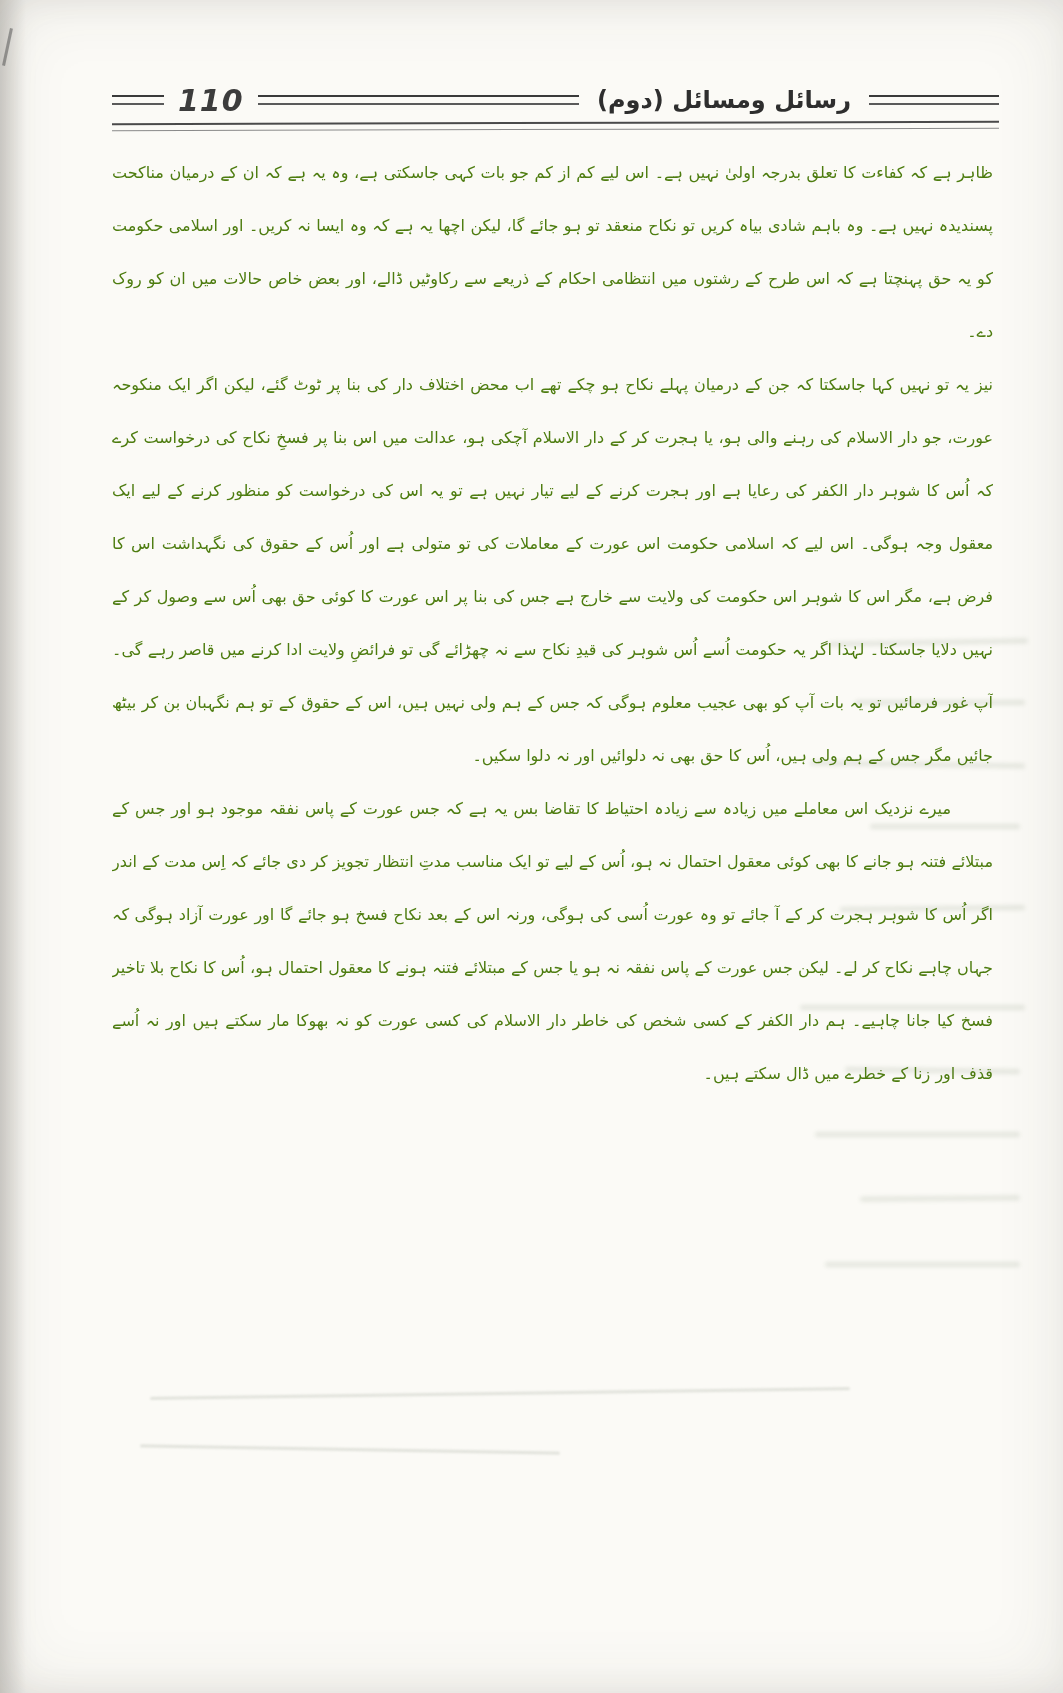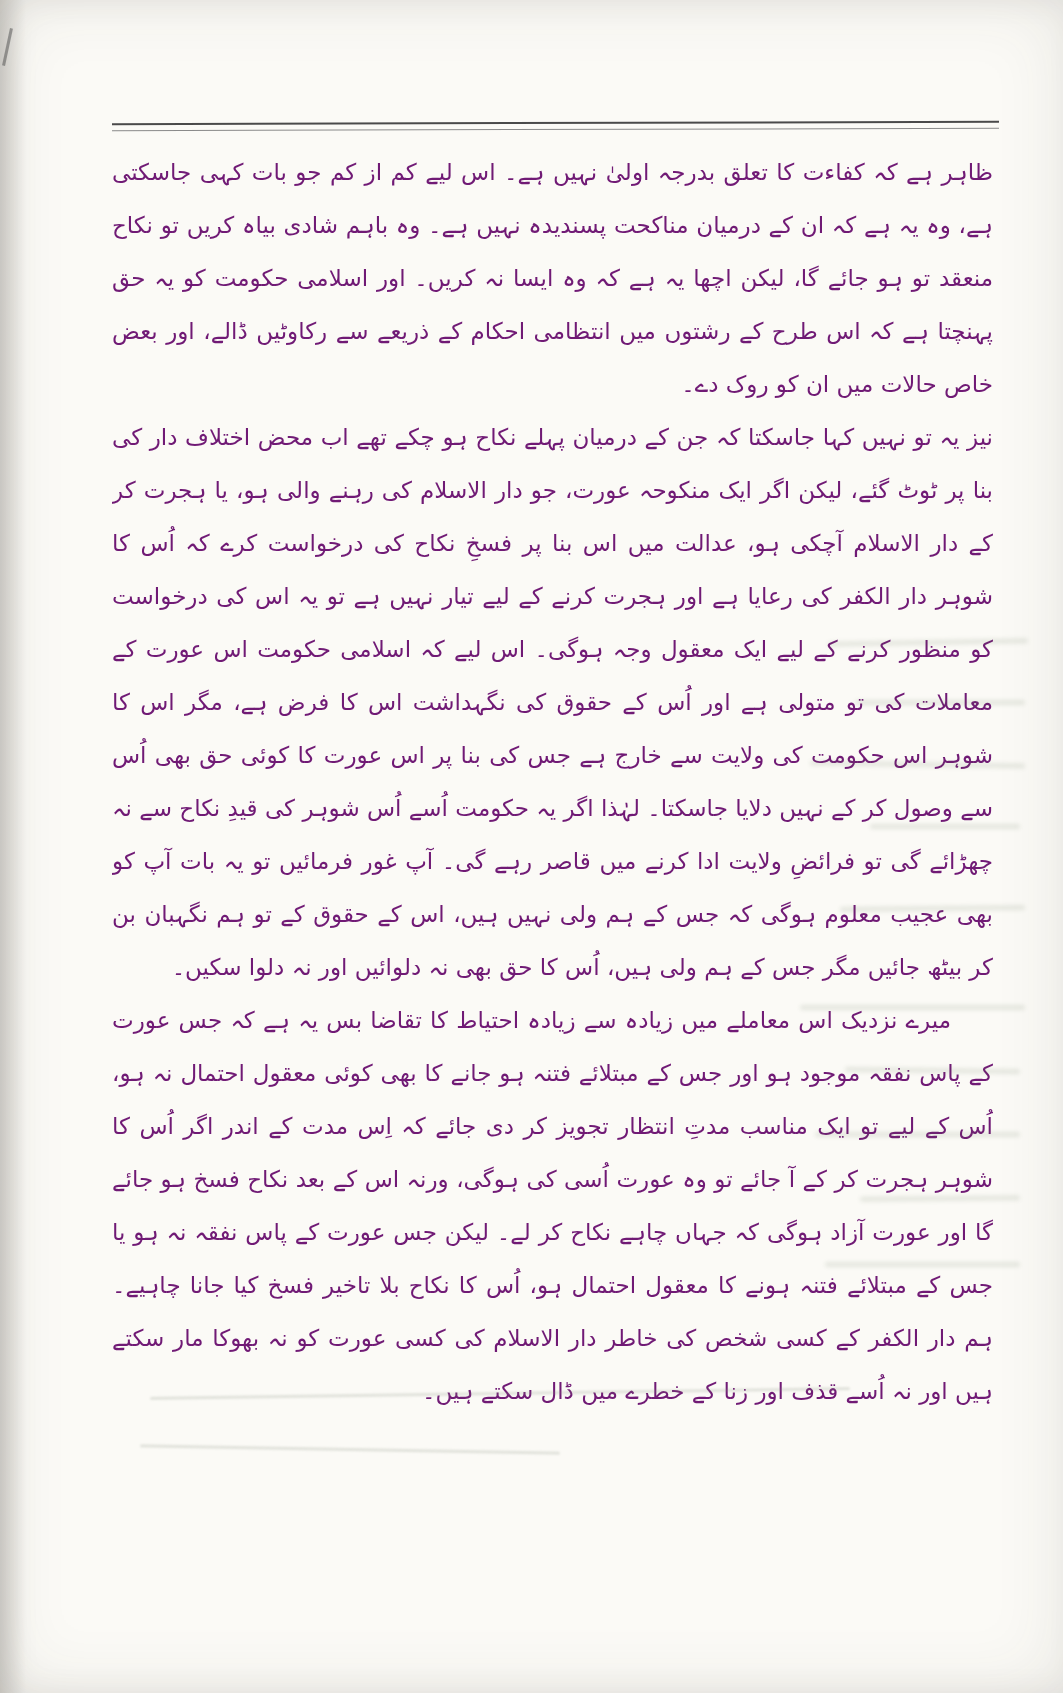--- a/index.html
+++ b/index.html
@@ -36,21 +36,21 @@
   }
   .header-rule{
     position:absolute;top:122px;left:112px;right:64px;height:5px;
     border-top:2px solid #4a4a4a;border-bottom:1.5px solid #8a8a8a;
     transform:rotate(-0.15deg);
   }
 
   
   .body-text{
     position:absolute;top:146px;right:70px;left:112px;bottom:240px;
-    font-size:23px;line-height:53px;color:#701a75;
+    font-size:16px;line-height:53px;color:#4d7c0f;
     text-align:justify;overflow:hidden;
   }
   .para{margin:0;}
   .para.indent{text-indent:42px;}
 
   
   .bleed,.pencil{position:absolute;pointer-events:none;}
   .bleed{filter:blur(2px);opacity:.14;background:#5f7153;border-radius:3px;}
   .b1{top:640px;left:828px;width:200px;height:5px;transform:rotate(-1deg);}
   .b2{top:700px;left:855px;width:170px;height:5px;}
@@ -67,20 +67,27 @@
   .p2{top:1448px;left:140px;width:420px;height:3px;transform:rotate(1deg);}
 </style>
 </head>
 <body>
 
 <div class="page">
 
   <div class="corner-mark"></div>
   <div class="edge-shadow"></div>
 
+  <div class="header-row">
+    <span class="dbl rule-a"></span>
+    <span class="pagenum">110</span>
+    <span class="dbl rule-b"></span>
+    <span class="header-title">رسائل ومسائل (دوم)</span>
+    <span class="dbl rule-c"></span>
+  </div>
   <div class="header-rule"></div>
 
   <main class="body-text" id="body-text">
       <p class="para">ظاہر ہے کہ کفاءت کا تعلق بدرجہ اولیٰ نہیں ہے۔ اس لیے کم از کم جو بات کہی جاسکتی ہے، وہ یہ ہے کہ ان کے درمیان مناکحت پسندیدہ نہیں ہے۔ وہ باہم شادی بیاہ کریں تو نکاح منعقد تو ہو جائے گا، لیکن اچھا یہ ہے کہ وہ ایسا نہ کریں۔ اور اسلامی حکومت کو یہ حق پہنچتا ہے کہ اس طرح کے رشتوں میں انتظامی احکام کے ذریعے سے رکاوٹیں ڈالے، اور بعض خاص حالات میں ان کو روک دے۔</p>
       <p class="para">نیز یہ تو نہیں کہا جاسکتا کہ جن کے درمیان پہلے نکاح ہو چکے تھے اب محض اختلاف دار کی بنا پر ٹوٹ گئے، لیکن اگر ایک منکوحہ عورت، جو دار الاسلام کی رہنے والی ہو، یا ہجرت کر کے دار الاسلام آچکی ہو، عدالت میں اس بنا پر فسخِ نکاح کی درخواست کرے کہ اُس کا شوہر دار الکفر کی رعایا ہے اور ہجرت کرنے کے لیے تیار نہیں ہے تو یہ اس کی درخواست کو منظور کرنے کے لیے ایک معقول وجہ ہوگی۔ اس لیے کہ اسلامی حکومت اس عورت کے معاملات کی تو متولی ہے اور اُس کے حقوق کی نگہداشت اس کا فرض ہے، مگر اس کا شوہر اس حکومت کی ولایت سے خارج ہے جس کی بنا پر اس عورت کا کوئی حق بھی اُس سے وصول کر کے نہیں دلایا جاسکتا۔ لہٰذا اگر یہ حکومت اُسے اُس شوہر کی قیدِ نکاح سے نہ چھڑائے گی تو فرائضِ ولایت ادا کرنے میں قاصر رہے گی۔ آپ غور فرمائیں تو یہ بات آپ کو بھی عجیب معلوم ہوگی کہ جس کے ہم ولی نہیں ہیں، اس کے حقوق کے تو ہم نگہبان بن کر بیٹھ جائیں مگر جس کے ہم ولی ہیں، اُس کا حق بھی نہ دلوائیں اور نہ دلوا سکیں۔</p>
       <p class="para indent">میرے نزدیک اس معاملے میں زیادہ سے زیادہ احتیاط کا تقاضا بس یہ ہے کہ جس عورت کے پاس نفقہ موجود ہو اور جس کے مبتلائے فتنہ ہو جانے کا بھی کوئی معقول احتمال نہ ہو، اُس کے لیے تو ایک مناسب مدتِ انتظار تجویز کر دی جائے کہ اِس مدت کے اندر اگر اُس کا شوہر ہجرت کر کے آ جائے تو وہ عورت اُسی کی ہوگی، ورنہ اس کے بعد نکاح فسخ ہو جائے گا اور عورت آزاد ہوگی کہ جہاں چاہے نکاح کر لے۔ لیکن جس عورت کے پاس نفقہ نہ ہو یا جس کے مبتلائے فتنہ ہونے کا معقول احتمال ہو، اُس کا نکاح بلا تاخیر فسخ کیا جانا چاہیے۔ ہم دار الکفر کے کسی شخص کی خاطر دار الاسلام کی کسی عورت کو نہ بھوکا مار سکتے ہیں اور نہ اُسے قذف اور زنا کے خطرے میں ڈال سکتے ہیں۔</p>
     </main>
 
   <div class="bleed b1"></div>
   <div class="bleed b2"></div>

